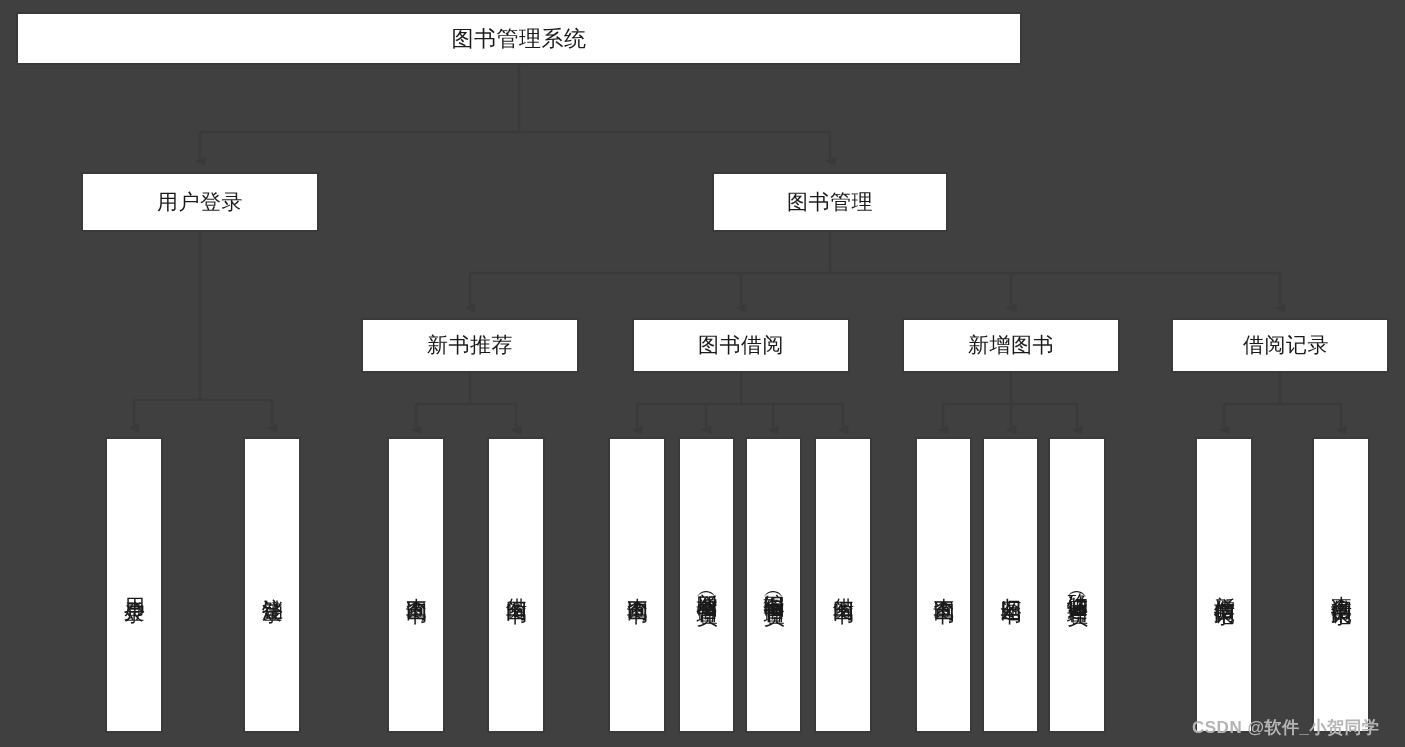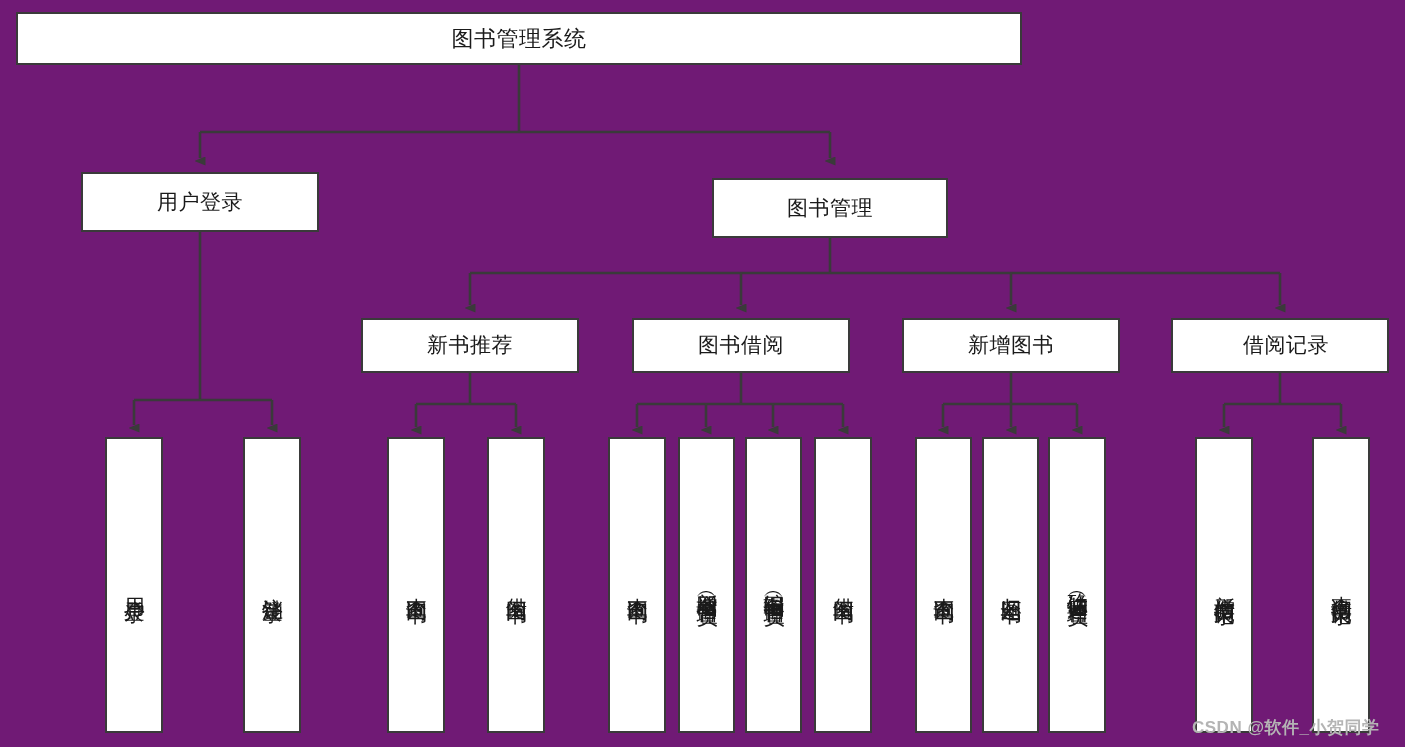--- a/index.html
+++ b/index.html
@@ -7,21 +7,21 @@
     padding: 0;
     background: #ffffff;
   }
   body {
     font-family: "Liberation Sans", "DejaVu Sans", sans-serif;
   }
   #canvas {
     position: relative;
     width: 1405px;
     height: 747px;
-    background: #701a75;
+    background: #404040;
     overflow: hidden;
   }
   svg.edges {
     position: absolute;
     left: 0;
     top: 0;
     width: 1405px;
     height: 747px;
     pointer-events: none;
   }
@@ -118,21 +118,21 @@
     </g>
   </svg>
 
   <div class="node horizontal root" style="left:16px; top:12px; width:1006px; height:53px;">
     <span class="label">图书管理系统</span>
   </div>
 
   <div class="node horizontal" style="left:81px; top:172px; width:238px; height:60px;">
     <span class="label">用户登录</span>
   </div>
-  <div class="node horizontal" style="left:712px; top:178px; width:236px; height:60px;">
+  <div class="node horizontal" style="left:712px; top:172px; width:236px; height:60px;">
     <span class="label">图书管理</span>
   </div>
 
   <div class="node horizontal" style="left:361px; top:318px; width:218px; height:55px;">
     <span class="label">新书推荐</span>
   </div>
   <div class="node horizontal" style="left:632px; top:318px; width:218px; height:55px;">
     <span class="label">图书借阅</span>
   </div>
   <div class="node horizontal" style="left:902px; top:318px; width:218px; height:55px;">

